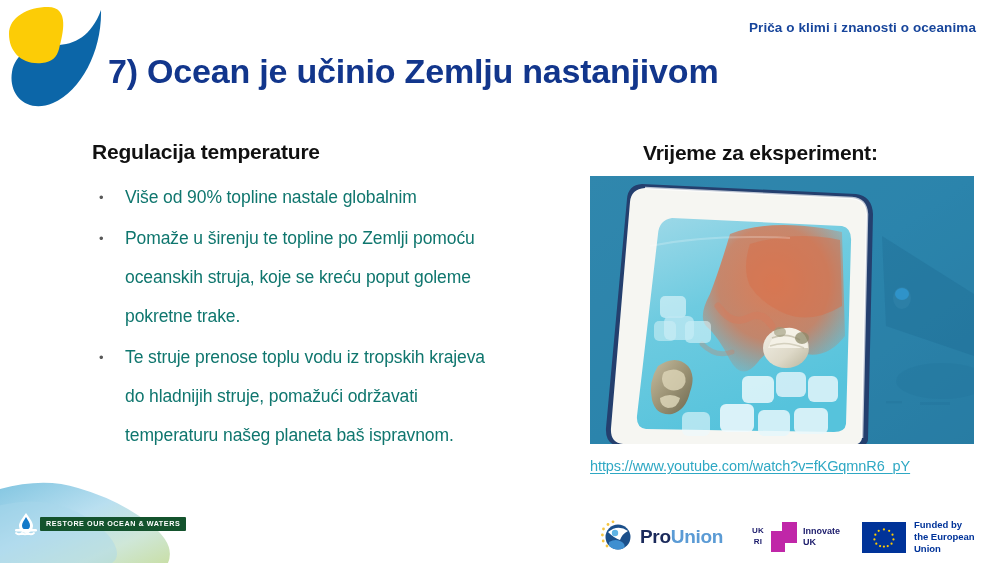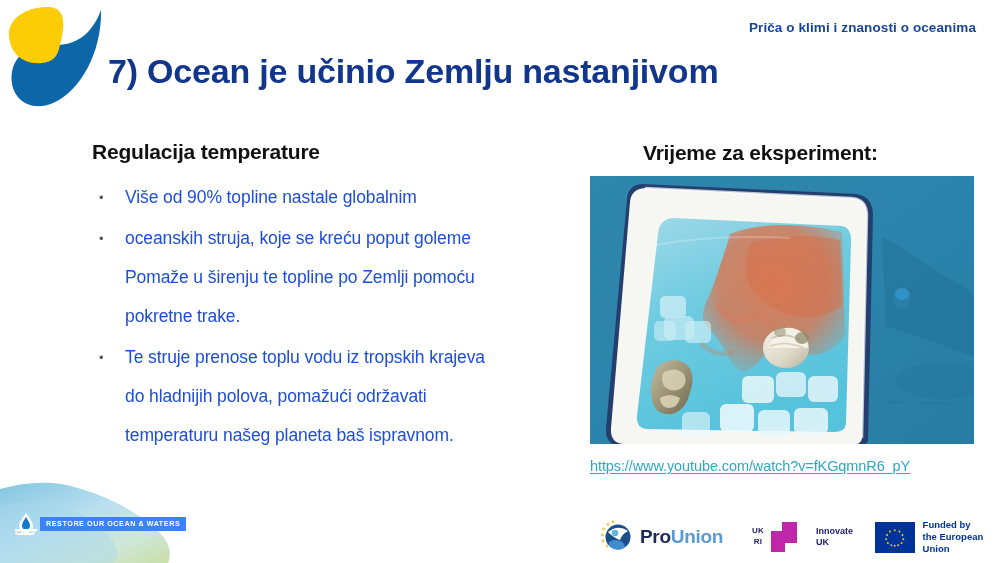--- a/index.html
+++ b/index.html
@@ -35,21 +35,21 @@
   #left-heading {
     font-size:21px; font-weight:bold; color:#111111;
     margin-bottom:14px; letter-spacing:-.2px;
   }
   .bullet-row { display:flex; margin-bottom:2px; }
   .bullet-dot {
     flex:0 0 33px; color:#595959; font-size:13px; line-height:39px;
     padding-left:7px;
   }
   .bullet-text {
-    flex:1; font-size:17.5px; line-height:39px; color:#1d4ed8;
+    flex:1; font-size:17.5px; line-height:39px; color:#0f766e;
     letter-spacing:-.1px;
   }
 
   
   #right-heading {
     position:absolute; left:643px; top:141px;
     font-size:21px; font-weight:bold; color:#111111; letter-spacing:-.2px;
   }
   #experiment-photo {
     position:absolute; left:590px; top:176px; width:384px; height:268px;
@@ -62,21 +62,21 @@
     cursor:pointer;
   }
 
   
   #eu-missions-logo { position:absolute; left:0; top:478px; width:200px; height:85px; }
   #eum-text { position:absolute; left:40px; top:512px; width:160px; }
   #eum-title { font-size:17px; font-weight:bold; letter-spacing:.4px; line-height:1; }
   #eum-title .eu { color:#0C4DA2; }
   #eum-title .missions { color:#ffffff; }
   #eum-banner {
-    margin-top:4px; background:#3b82f6; color:#ffffff;
+    margin-top:4px; background:#14532d; color:#ffffff;
     font-size:7.2px; font-weight:bold; letter-spacing:.55px;
     padding:2.5px 6px; display:inline-block; border-radius:1px;
   }
   #eum-drop { position:absolute; left:14px; top:512px; width:24px; height:26px; }
 
   
   #partner-logos {
     position:absolute; left:600px; top:516px; height:42px;
     display:flex; align-items:center; gap:22px;
   }
@@ -93,21 +93,21 @@
     position:absolute; left:0; top:0; width:26px; height:30px; background:#ffffff;
   }
   #ukri-letters {
     position:absolute; left:1px; top:3px; width:24px; height:24px;
     color:#1B1B6B; font-size:8px; font-weight:bold; line-height:11px;
     text-align:center; letter-spacing:.3px;
   }
   #ukri-notch { position:absolute; left:26px; top:0; width:11px; height:9px; background:#ffffff; }
   #ukri-notch2 { position:absolute; left:40px; top:21px; width:12px; height:9px; background:#ffffff; }
   #innovate-text {
-    margin-left:19px; font-size:9px; font-weight:bold; color:#1B1B6B; line-height:11px;
+    margin-left:6px; font-size:9px; font-weight:bold; color:#1B1B6B; line-height:11px;
   }
 
   #eu-flag {
     width:46px; height:31px; background:#003399; position:relative;
   }
   #funded-text {
     margin-left:8px; font-size:9.5px; font-weight:bold; color:#003399; line-height:12px;
   }
 </style>
 </head>
@@ -128,31 +128,31 @@
   <div class="bullet-row">
     <div class="bullet-dot">•</div>
     <div class="bullet-text">
       <div>Više od 90% topline nastale globalnim</div>
     </div>
   </div>
 
   <div class="bullet-row">
     <div class="bullet-dot">•</div>
     <div class="bullet-text">
+      <div>Pomaže u širenju te topline po Zemlji pomoću</div>
       <div>oceanskih struja, koje se kreću poput goleme</div>
-      <div>Pomaže u širenju te topline po Zemlji pomoću</div>
       <div>pokretne trake.</div>
     </div>
   </div>
 
   <div class="bullet-row">
     <div class="bullet-dot">•</div>
     <div class="bullet-text">
       <div>Te struje prenose toplu vodu iz tropskih krajeva</div>
-      <div>do hladnijih polova, pomažući održavati</div>
+      <div>do hladnijih struje, pomažući održavati</div>
       <div>temperaturu našeg planeta baš ispravnom.</div>
     </div>
   </div>
 </div>
 
 <div id="right-heading">Vrijeme za eksperiment:</div>
 
 <div id="experiment-photo">
   <svg viewBox="0 0 384 268" width="384" height="268" preserveAspectRatio="none">
     <defs>

